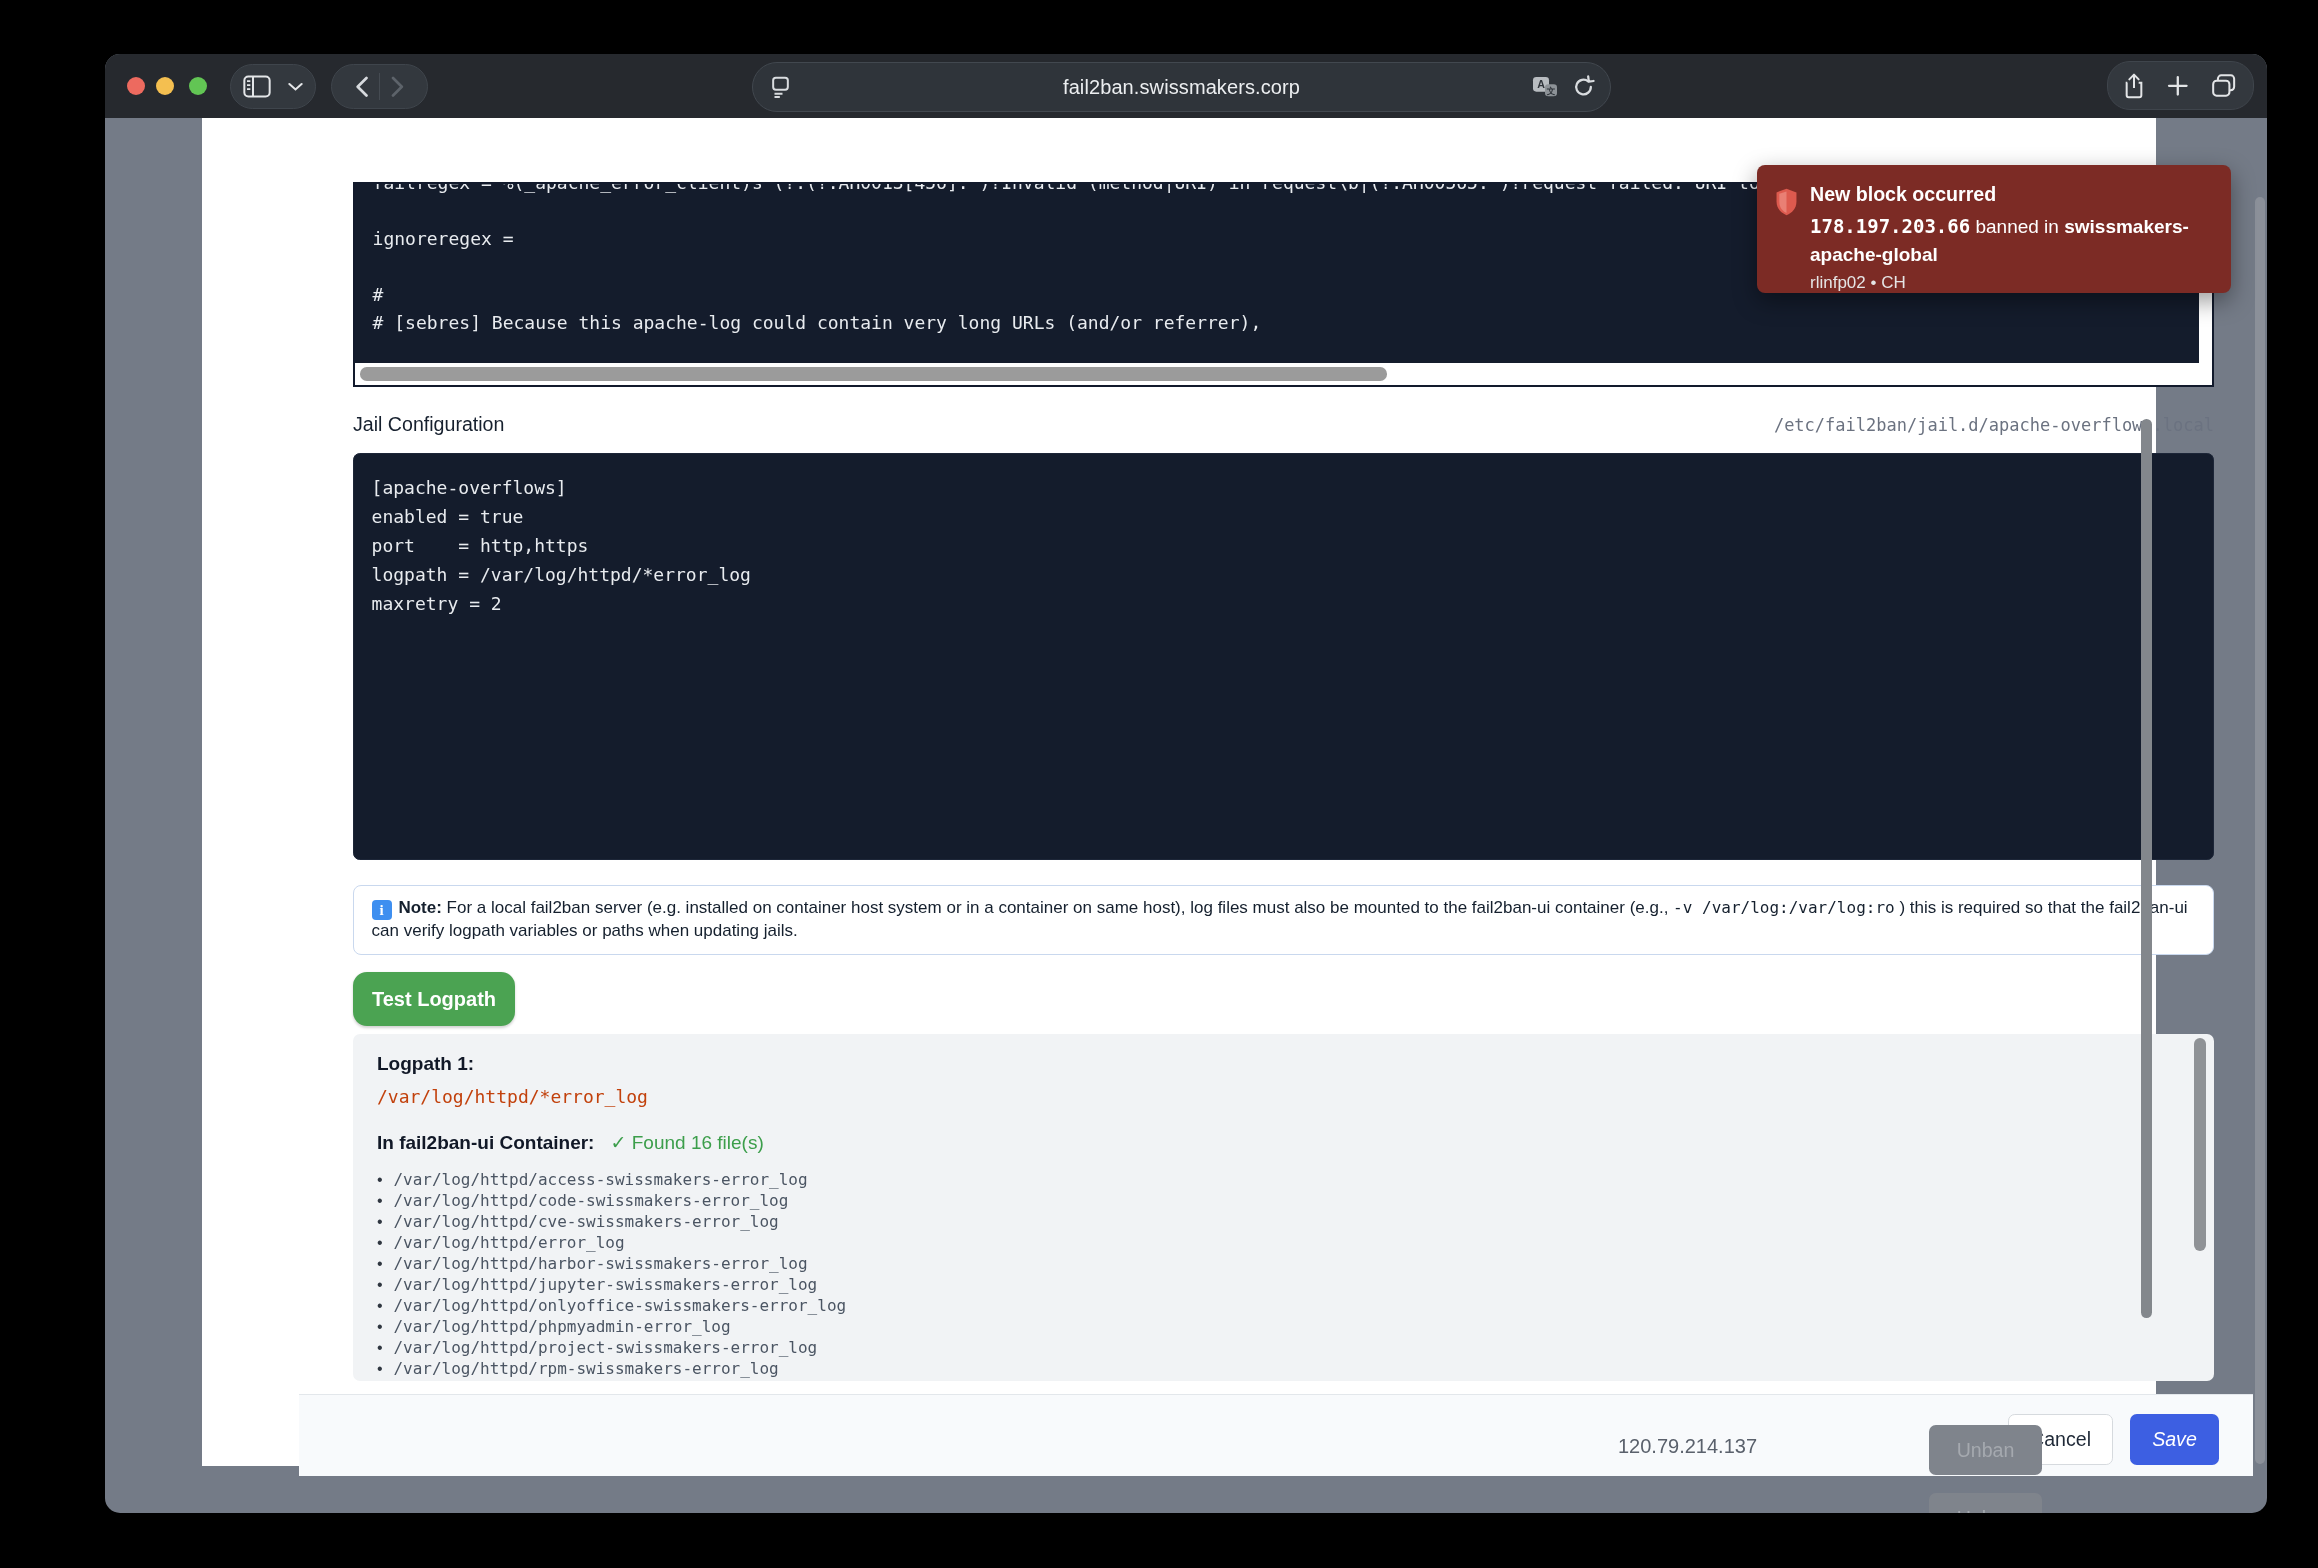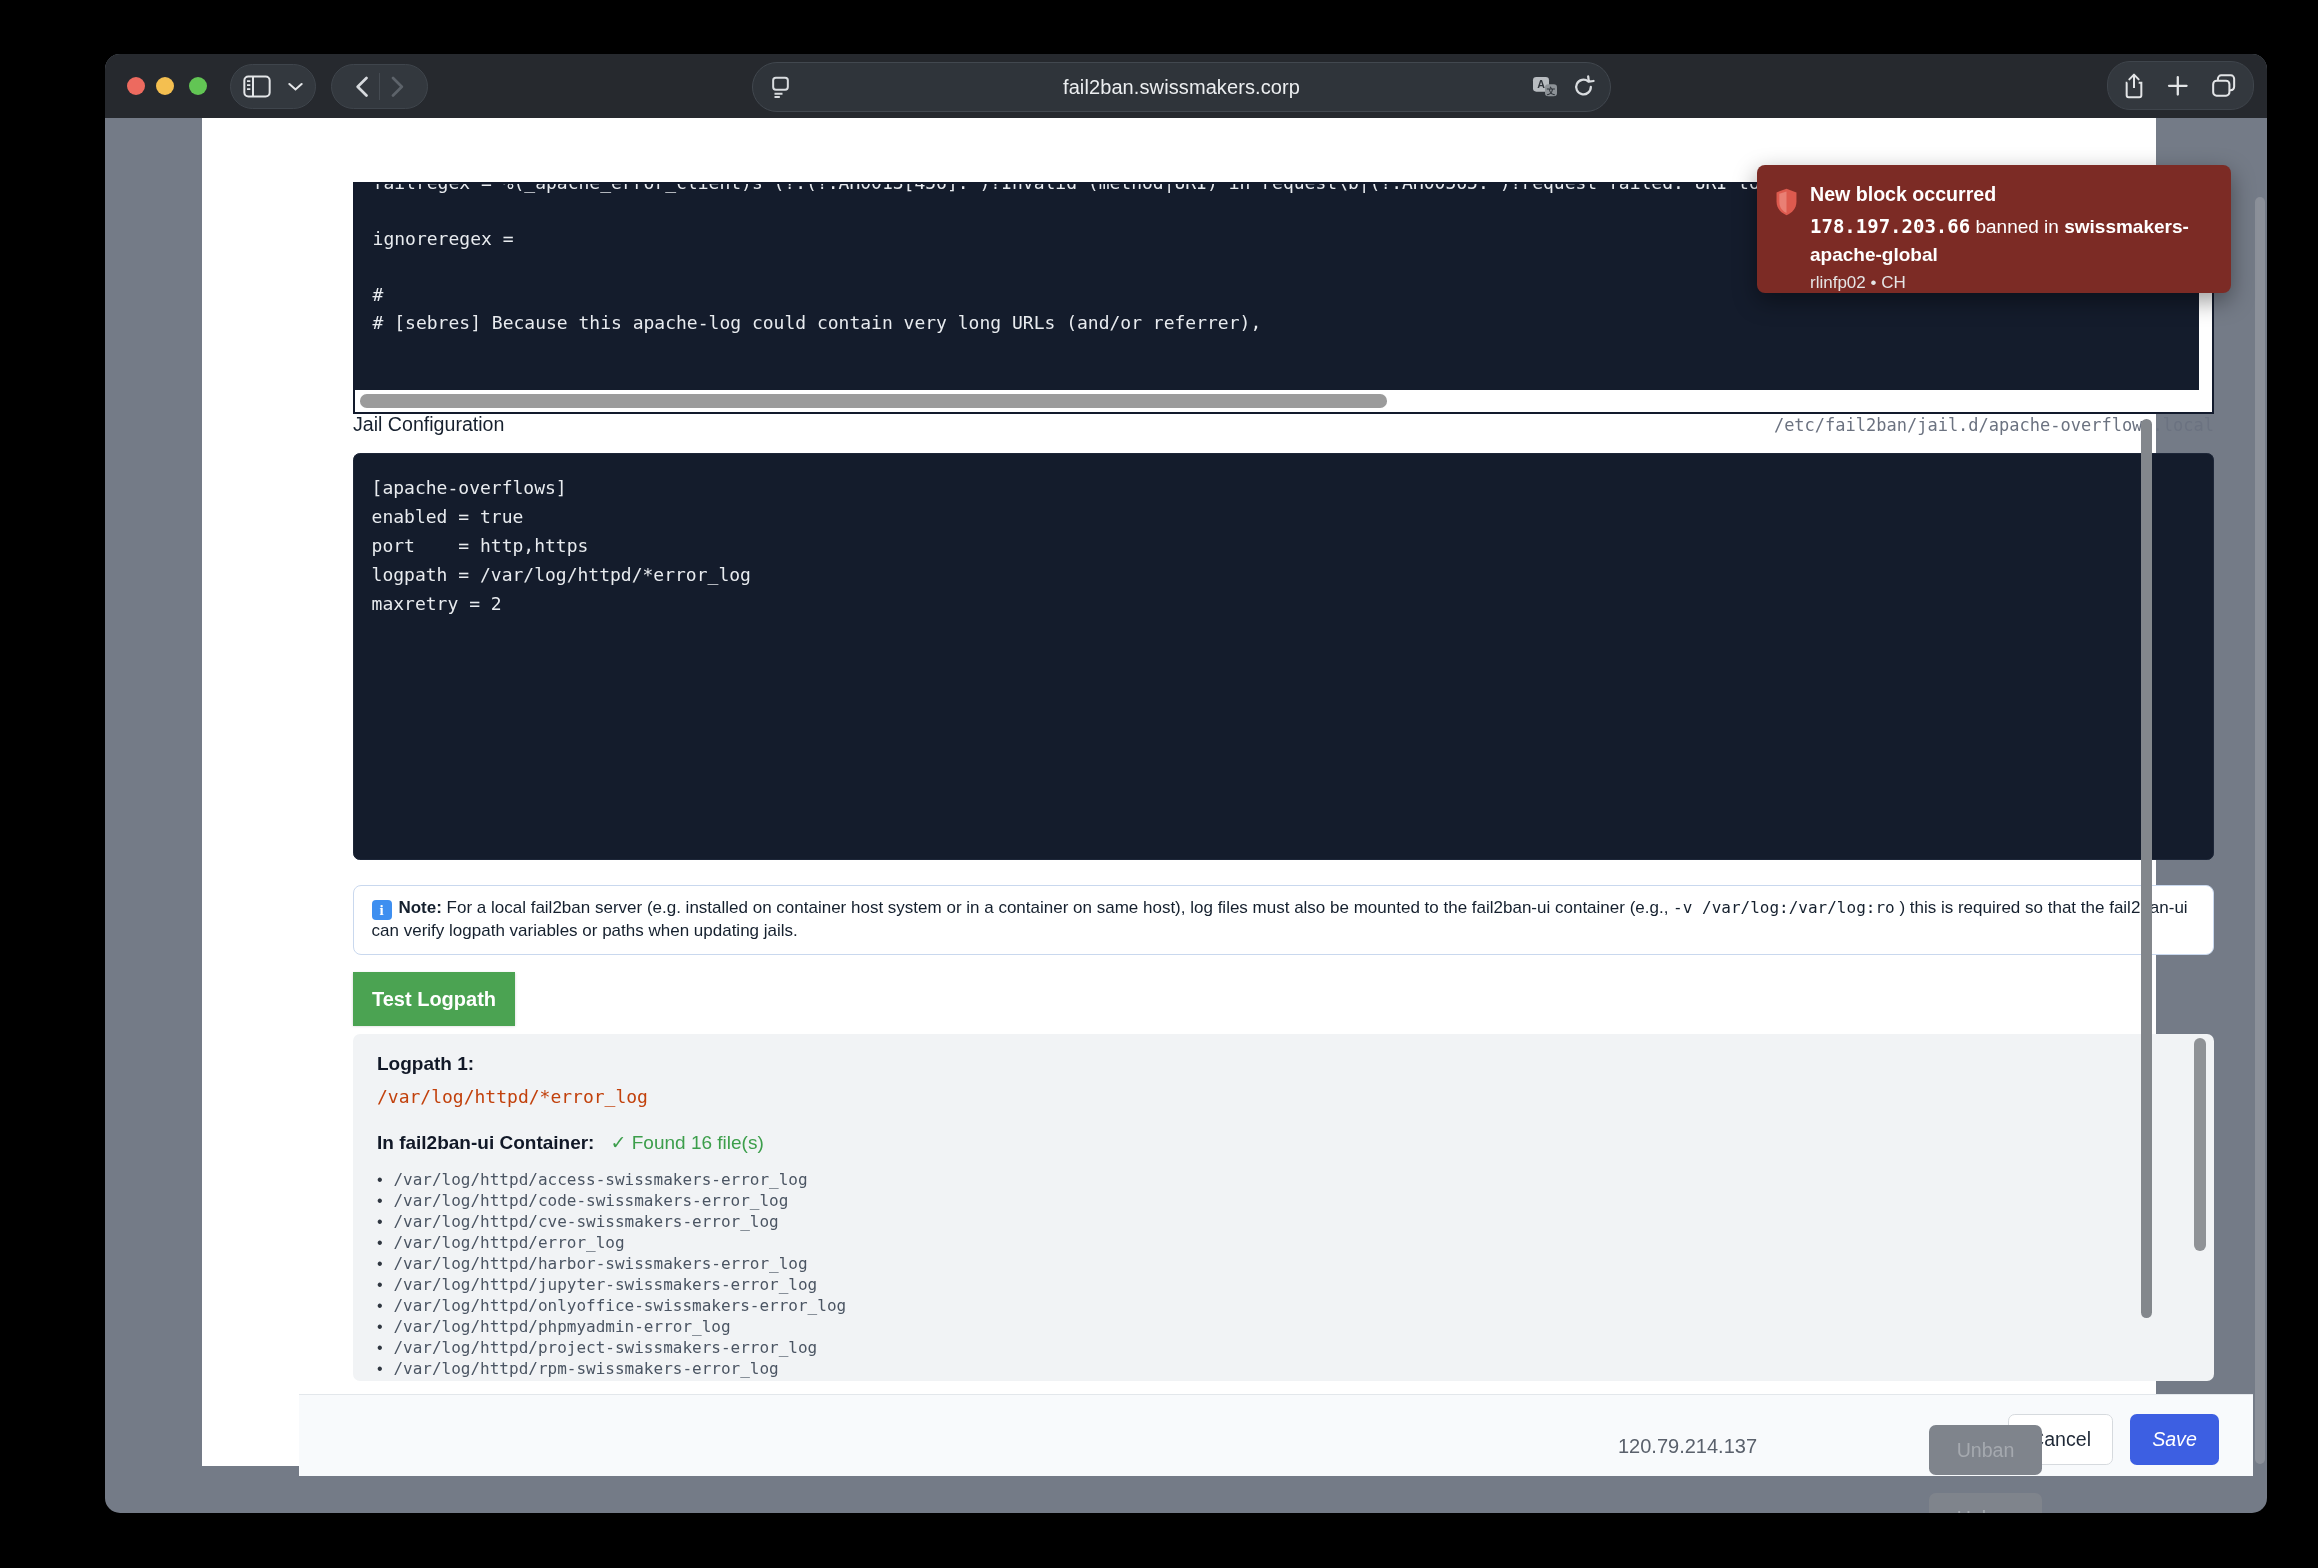--- a/index.html
+++ b/index.html
@@ -17,21 +17,21 @@
   #urlbar { position:absolute; left:647px; top:8px; width:859px; height:50px; background:#2f343a;
             border:1.4px solid #42484f; border-radius:25px; display:flex; align-items:center; color:#eceef0; }
   #urlbar .url-text { position:absolute; left:0; right:0; text-align:center; font-size:20px; letter-spacing:0.1px; }
   #urlbar .left-ic { position:absolute; left:17.6px; }
   #urlbar .right-ics { position:absolute; right:15px; display:flex; gap:12px; align-items:center; }
 
   
   #modal { position:absolute; left:97px; top:64px; width:1954px; height:1348px; background:#ffffff; }
 
   .editor { background:#141c2c; font-family:"DejaVu Sans Mono", monospace; color:#e8ebef; }
-  #editor1 { position:absolute; left:151px; top:64px; width:1861px; height:232px;
+  #editor1 { position:absolute; left:151px; top:64px; width:1861px; height:205px;
              border:2px solid #121a2c; background:#fff; overflow:hidden; }
   #editor1 .code-area { position:absolute; left:0; top:0; right:13.5px; bottom:21.6px; background:#141c2c; overflow:hidden; }
   #editor1 ul { list-style:none; margin-top:-15px; padding-left:17.6px; white-space:pre; }
   #editor1 li { font-size:18px; line-height:28px; min-height:28px; white-space:pre; }
   #editor1 .vtrack { position:absolute; right:0; top:0; width:13.5px; bottom:21.6px; background:#fff; }
   #editor1 .htrack { position:absolute; left:0; right:13.5px; bottom:0; height:21.6px; background:#fff; }
   #editor1 .hthumb { position:absolute; left:5.4px; top:4px; width:1027px; height:13.5px; background:#9b9b9b; border-radius:6.8px; }
 
   #jailhead { position:absolute; left:151px; top:293px; width:1861px; height:27px;
               display:flex; justify-content:space-between; align-items:center; }
@@ -46,21 +46,21 @@
   #notebox { position:absolute; left:151px; top:767px; width:1861px; height:70px;
              border:1.4px solid #c9d8ee; border-radius:8px; background:#fff; padding:10.8px 17.6px;
              font-size:17px; line-height:21.6px; color:#15202e; }
   #notebox .info-ic { display:inline-block; width:20px; height:20px; background:#3e8ff0; color:#fff;
              border-radius:4px; text-align:center; line-height:20px; font-weight:bold; font-size:15px;
              vertical-align:-2.7px; margin-right:6.8px; font-family:"Liberation Serif", serif; }
   #notebox b { font-weight:bold; }
   #notebox code { font-family:"DejaVu Sans Mono", monospace; font-size:16px; }
 
   #testbtn { position:absolute; left:151px; top:854px; width:162px; height:54px; background:#4ba352;
-             border:none; border-radius:0; color:#fff; font-size:20px; font-weight:600;
+             border:none; border-radius:14px; color:#fff; font-size:20px; font-weight:600;
              font-family:"Liberation Sans", sans-serif; box-shadow:0 1.4px 2.7px rgba(0,0,0,.18); cursor:pointer; }
 
   #panel { position:absolute; left:151px; top:916px; width:1861px; height:347px; background:#f1f3f5;
            border-radius:7px; overflow:hidden; padding:19px 24px; }
   #panel .lp-label { font-size:19px; font-weight:bold; color:#111827; }
   #panel .lp-value { font-family:"DejaVu Sans Mono", monospace; font-size:18px; color:#c2410c; margin-top:10.8px; }
   #panel .found-row { margin-top:24px; font-size:19px; }
   #panel .found-row .lbl { font-weight:bold; color:#111827; }
   #panel .found-row .ok { color:#3c9e4b; margin-left:10.8px; }
   #panel ul { list-style:none; margin-top:15px; }

